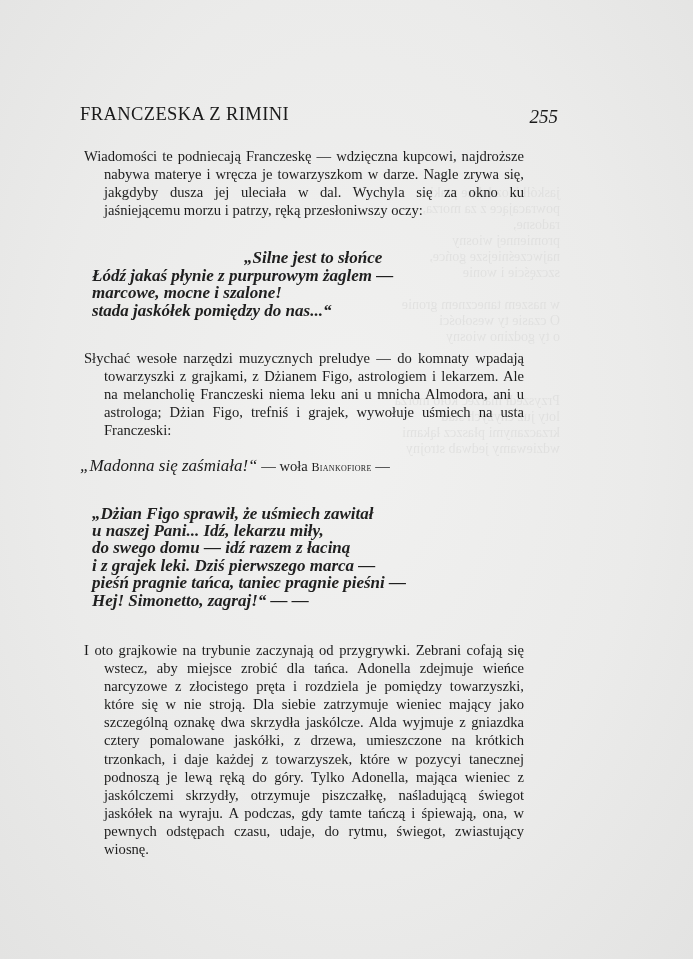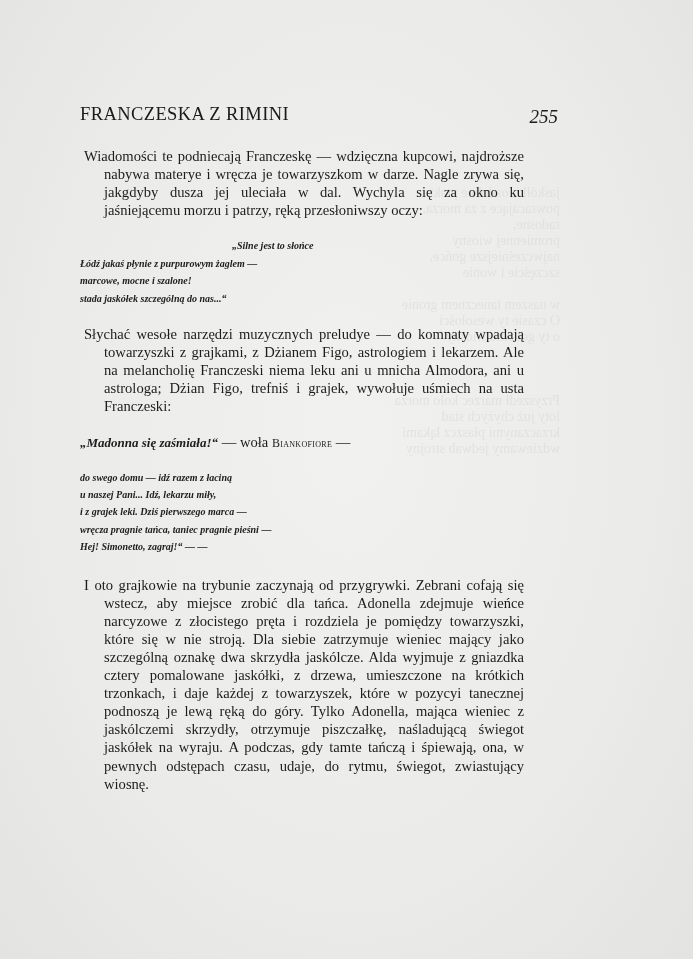--- a/index.html
+++ b/index.html
@@ -66,45 +66,45 @@
       line-height: 18.1px;
     }
     .para {
       margin: 4px;
       text-align: justify;
       text-align-last: left;
       padding-left: 20px;
       text-indent: -20px;
     }
     .verse {
-      margin: 0;
+      margin: 12px;
       font-style: italic;
       font-weight: bold;
-      font-size: 10px;
+      font-size: 17px;
       line-height: 17.4px;
       color: #202020;
     }
     .verse .line { display: block; white-space: nowrap; }
     .verse .line.first-indent { padding-left: 152px; }
     .small-caps {
       font-variant: small-caps;
       font-size: 12px;
       letter-spacing: 0.3px;
       font-style: normal;
       font-weight: normal;
       text-align: center;
     }
     .exclaim {
       margin: 0;
       white-space: nowrap;
     }
     .exclaim .it {
       font-style: italic;
-      font-weight: bold;
-      font-size: 13px;
+      font-weight: normal;
+      font-size: 17px;
       text-align: center;
     }
     .gap-s { height: 14px; }
     .gap-m { height: 16px; }
   </style>
 </head>
 <body>
 
 <div class="page">
 
@@ -135,40 +135,41 @@
 
   <div class="body-text">
     <p class="para">Wiadomości te podniecają Franczeskę — wdzięczna kupcowi, najdroższe nabywa materye i wręcza je towarzyszkom w darze. Nagle zrywa się, jakgdyby dusza jej uleciała w dal. Wychyla się za okno ku jaśniejącemu morzu i patrzy, ręką przesłoniwszy oczy:</p>
 
     <div class="gap-s"></div>
 
     <div class="verse">
       <span class="line first-indent">„Silne jest to słońce</span>
       <span class="line">Łódź jakaś płynie z purpurowym żaglem —</span>
       <span class="line">marcowe, mocne i szalone!</span>
-      <span class="line">stada jaskółek szczególną do nas...“</span>
+      <span class="line">stada jaskółek pomiędzy do nas...“</span>
     </div>
 
     <div class="gap-s"></div>
 
     <p class="para">Słychać wesołe narzędzi muzycznych preludye — do komnaty wpadają towarzyszki z grajkami, z Dżianem Figo, astrologiem i lekarzem. Ale na melancholię Franczeski niema leku ani u mnicha Almodora, ani u astrologa; Dżian Figo, trefniś i grajek, wywołuje uśmiech na usta Franczeski:</p>
 
     <div class="gap-s"></div>
 
     <p class="exclaim">
       <span class="it">„Madonna się zaśmiała!“</span><span> — woła </span><span class="small-caps">Biankofiore</span><span> —</span>
     </p>
 
     <div class="gap-m"></div>
 
     <div class="verse">
+      <span class="line">„Dżian Figo sprawił, że uśmiech zawitał</span>
+      <span class="line">u naszej Pani...  Idź, lekarzu miły,</span>
       <span class="line">do swego domu — idź razem z łaciną</span>
-      <span class="line">u naszej Pani...  Idź, lekarzu miły,</span>
       <span class="line">i z grajek leki.  Dziś pierwszego marca —</span>
-      <span class="line">wręcza pragnie tańca, taniec pragnie pieśni —</span>
+      <span class="line">pieśń pragnie tańca, taniec pragnie pieśni —</span>
       <span class="line">Hej! Simonetto, zagraj!“ — —</span>
     </div>
 
     <div class="gap-m"></div>
 
     <p class="para">I oto grajkowie na trybunie zaczynają od przygrywki. Zebrani cofają się wstecz, aby miejsce zrobić dla tańca. Adonella zdejmuje wieńce narcyzowe z złocistego pręta i rozdziela je pomiędzy towarzyszki, które się w nie stroją. Dla siebie zatrzymuje wieniec mający jako szczególną oznakę dwa skrzydła jaskólcze. Alda wyjmuje z gniazdka cztery pomalowane jaskółki, z drzewa, umieszczone na krótkich trzonkach, i daje każdej z towarzyszek, które w pozycyi tanecznej podnoszą je lewą ręką do góry. Tylko Adonella, mająca wieniec z jaskólczemi skrzydły, otrzymuje piszczałkę, naśladującą świegot jaskółek na wyraju. A podczas, gdy tamte tańczą i śpiewają, ona, w pewnych odstępach czasu, udaje, do rytmu, świegot, zwiastujący wiosnę.</p>
   </div>
 </div>
 
 </body></html>

